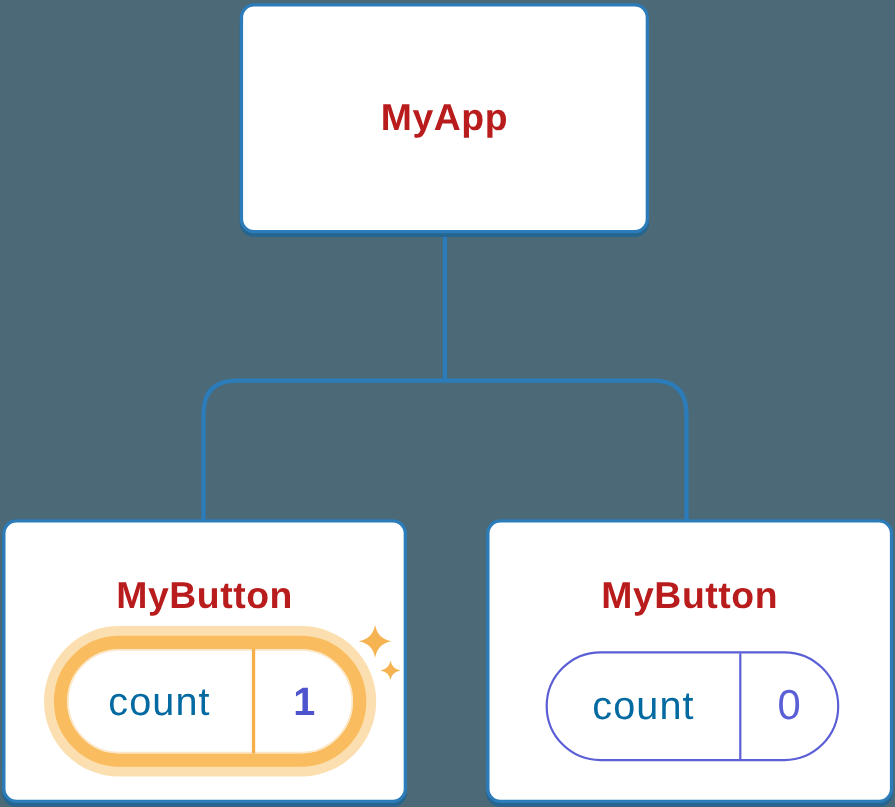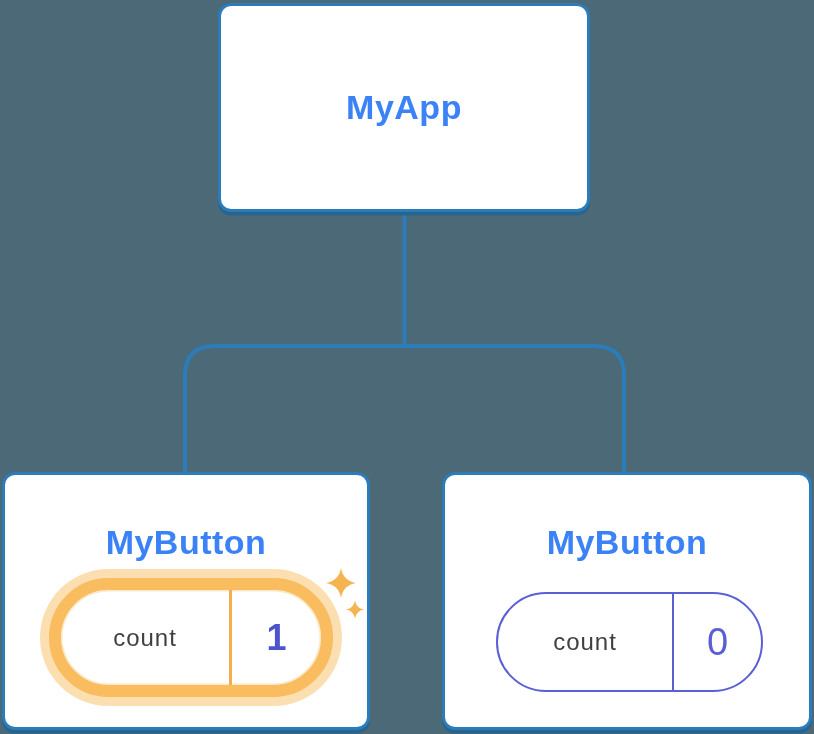--- a/index.html
+++ b/index.html
@@ -27,21 +27,21 @@
   .root-node {
     left: 218px; top: 3px;
     width: 372px; height: 209px;
     display: flex;
     align-items: center;
     justify-content: center;
   }
   .child-node-left  { left: 2px;   top: 472px; width: 368px; height: 258px; }
   .child-node-right { left: 442px; top: 472px; width: 370px; height: 258px; }
   .node-title {
-    color: #3b82f6;
+    color: #b91c1c;
     font-weight: 700;
     font-size: 34px;
     letter-spacing: 0.5px;
   }
   .child-title {
     position: absolute;
     top: 48px; left: 0; right: 0;
     text-align: center;
   }
   .state-pill {
@@ -65,22 +65,22 @@
   .pill-section {
     display: flex;
     align-items: center;
     justify-content: center;
   }
   .highlighted .pill-key   { width: 168px; }
   .highlighted .pill-value { width: 92px; border-left: 3px solid #f5ae4a; }
   .plain .pill-key   { width: 174px; }
   .plain .pill-value { width: 89px; border-left: 2px solid #5b5fd6; }
   .state-key {
-    font-size: 24px;
-    color: #404040;
+    font-size: 36px;
+    color: #0369a1;
     letter-spacing: 1px;
   }
   .state-value { font-size: 36px; }
   .highlighted .state-value { font-weight: 700; color: #4e54cd; }
   .plain .state-value { font-weight: 400; font-size: 38px; color: #5b5fd6; }
   .sparkles {
     position: absolute;
     top: 84px; left: 310px;
     width: 62px; height: 72px;
     pointer-events: none;

